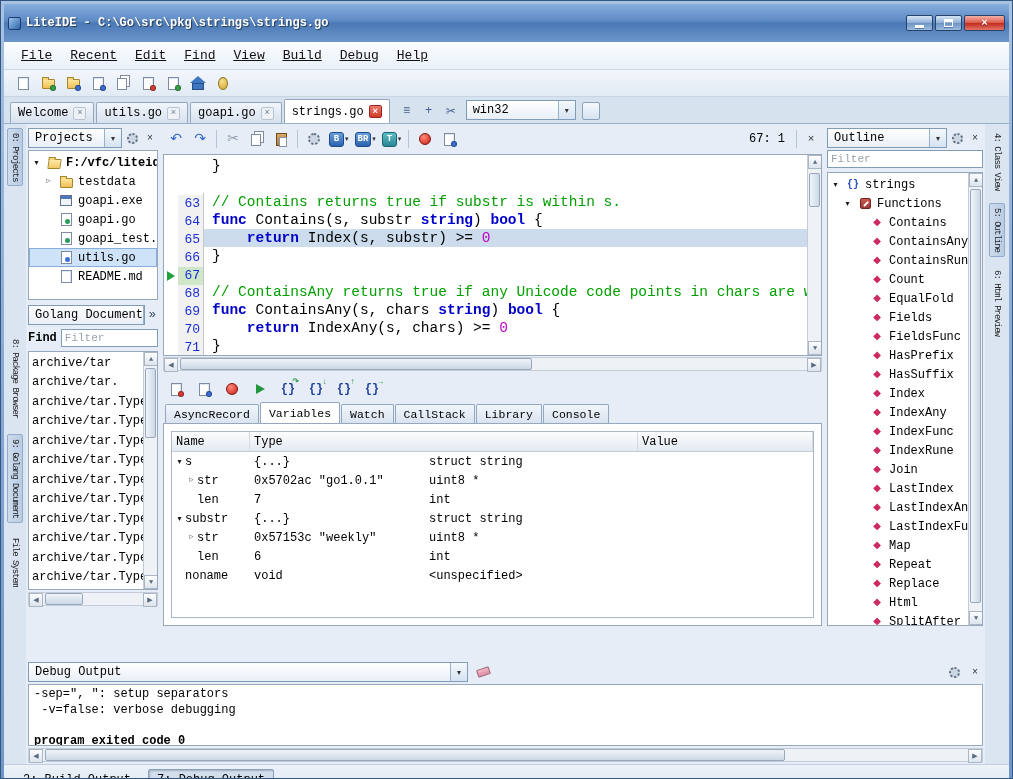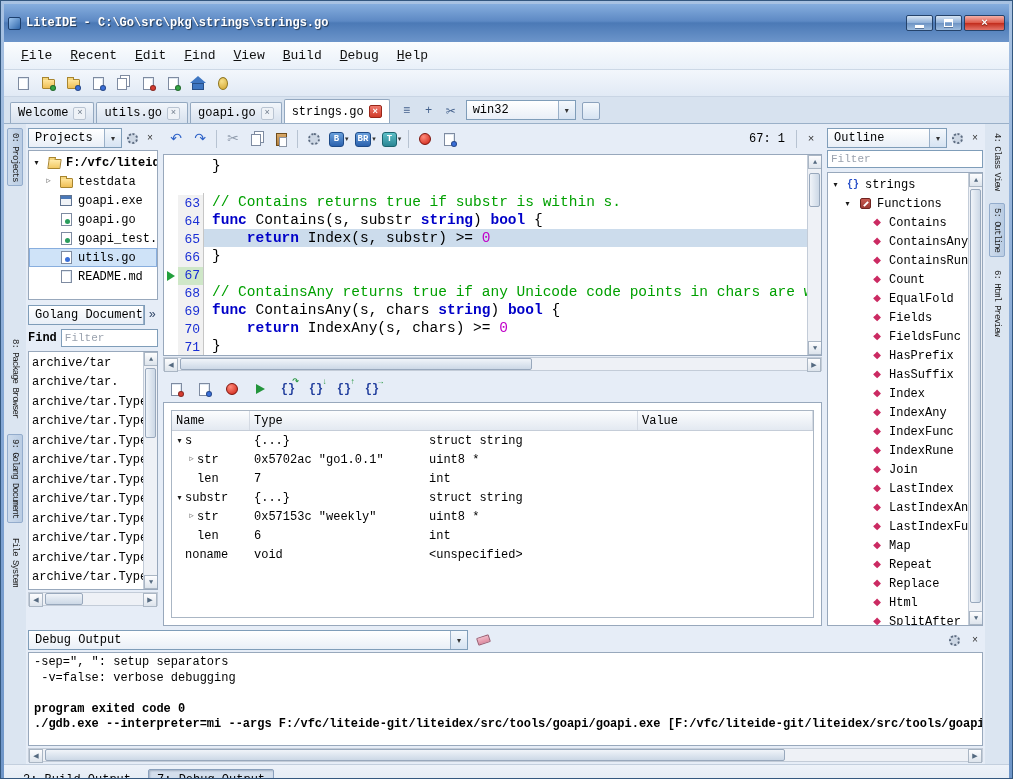--- a/index.html
+++ b/index.html
@@ -11,21 +11,21 @@
   .app-icon{width:13px;height:13px;border-radius:2px;background:linear-gradient(135deg,#9cc4ee,#2e66aa);border:1px solid #1c3f6e;margin-right:5px;flex:none;}
   .title-text{font-size:12px;font-weight:bold;text-shadow:1px 1px 1px rgba(0,0,0,.55);white-space:nowrap;}
   .win-controls{margin-left:auto;display:flex;align-items:flex-start;}
   .win-btn{width:27px;height:16px;margin-left:2px;border:1px solid #25436b;border-radius:2px;background:linear-gradient(#d7e5f4,#8fb0d8 48%,#6e94c4 52%,#9cbbde);display:flex;align-items:center;justify-content:center;}
   .win-btn.close{width:41px;background:linear-gradient(#f4b0a8,#dd5a4a 48%,#c22d1d 52%,#e4746a);}
   .wb-min{width:9px;height:3px;background:#fff;margin-top:6px;box-shadow:0 1px 0 #56749c;}
   .wb-max{width:9px;height:8px;border:1px solid #fff;border-top-width:3px;box-shadow:0 1px 0 #56749c;}
   .wb-x{color:#fff;font-size:11px;font-weight:bold;line-height:1;text-shadow:0 1px 1px #7c1f15;}
   
   .menubar{height:28px;display:flex;align-items:center;background:linear-gradient(#fbfdfe,#e9f0f9);border-bottom:1px solid #ccd8e6;padding-left:8px;font-size:13px;color:#111;}
-  .menu-item{padding:4px 9px;white-space:nowrap;}
+  .menu-item{padding:4px 9px;white-space:nowrap;text-decoration:underline;}
   
   .toolbar{height:27px;display:flex;align-items:center;background:linear-gradient(#f3f7fc,#e1eaf5);border-bottom:1px solid #c9d5e4;padding-left:8px;gap:3px;}
   .tb-btn{width:22px;height:22px;display:flex;align-items:center;justify-content:center;border:1px solid transparent;border-radius:2px;}
   
   .icw{position:relative;display:inline-flex;align-items:center;justify-content:center;width:18px;height:18px;flex:none;}
   .ic-doc{width:11px;height:13px;background:#fff;border:1px solid #7e8ba1;box-shadow:inset -1px 1px 0 #dfe7f0;}
   .ic-copy{width:10px;height:12px;background:#fff;border:1px solid #7e8ba1;box-shadow:3px -3px 0 -1px #fff,3px -3px 0 0 #7e8ba1;margin-left:-2px;margin-top:2px;}
   .ic-paste{width:11px;height:13px;background:linear-gradient(#d8a868,#b07e3c);border:1px solid #6e4c1c;position:relative;}
   .ic-paste::after{content:"";position:absolute;left:2px;top:3px;width:6px;height:8px;background:#fff;border:1px solid #8a94a4;}
   .ic-folder{width:13px;height:10px;background:linear-gradient(#ffe49a,#efbf55);border:1px solid #a8852f;border-radius:1px;position:relative;margin-top:2px;}
@@ -75,21 +75,21 @@
   .strip.right{width:24px;}
   .vlabel{writing-mode:vertical-rl;font-size:9px;letter-spacing:-1px;color:#222;padding:4px 2px;white-space:nowrap;border:1px solid transparent;border-radius:2px;}
   .vlabel.active{background:linear-gradient(90deg,#cddbec,#b9cce3);border-color:#93accc;}
   #strip-left .vlabel:nth-child(1){margin-top:4px;}
   #strip-left .vlabel:nth-child(2){margin-top:148px;}
   #strip-left .vlabel:nth-child(3){margin-top:10px;}
   #strip-left .vlabel:nth-child(4){margin-top:10px;}
   #strip-right .vlabel:nth-child(1){margin-top:4px;}
   #strip-right .vlabel:nth-child(2){margin-top:8px;}
   #strip-right .vlabel:nth-child(3){margin-top:8px;}
-  .central{flex:1;display:flex;flex-direction:column;min-width:0;}
+  .central{flex:1;display:flex;flex-direction:column;min-width:0;gap:32px;}
   .main-row{height:502px;display:flex;min-width:0;}
   
   .left-panel{width:134px;flex:none;display:flex;flex-direction:column;padding:2px 2px 20px 2px;}
   .panel-header{height:24px;display:flex;align-items:center;gap:2px;padding:1px 0;}
   .panel-combo{flex:1;min-width:0;}
   .hdr-btn{width:16px;height:16px;flex:none;display:flex;align-items:center;justify-content:center;font-size:10px;color:#333;}
   .tree-box{height:150px;background:#fff;border:1px solid #98a8bc;overflow:hidden;font-size:12px;padding-top:2px;}
   .tree-row{height:19px;display:flex;align-items:center;gap:3px;white-space:nowrap;overflow:hidden;}
   .tree-row.selected{background:#cfe3f8;outline:1px solid #88aede;outline-offset:-1px;}
   .tree-label{overflow:hidden;text-overflow:clip;}
@@ -568,20 +568,28 @@
                   <span class="ic-braces">{}</span>
                   <span class="mark">↑</span>
                 </span>
               </div>
               <div class="etb-btn">
                 <span class="icw">
                   <span class="ic-braces">{}</span>
                   <span class="mark">→</span>
                 </span>
               </div>
+            </div>
+          <div class="debug-tabs" id="debug-tabs">
+              <div class="dtab">AsyncRecord</div>
+              <div class="dtab active">Variables</div>
+              <div class="dtab">Watch</div>
+              <div class="dtab">CallStack</div>
+              <div class="dtab">Library</div>
+              <div class="dtab">Console</div>
             </div>
           <div class="vars-panel">
             <div class="vars-table">
               <div class="vars-head" id="vars-head">
                   <div class="vcol vcol0">Name</div>
                   <div class="vcol vcol2">Type</div>
                   <div class="vcol vcol1">Value</div>
                 </div>
               <div class="vars-body" id="vars-body">
                   <div class="vars-row">

